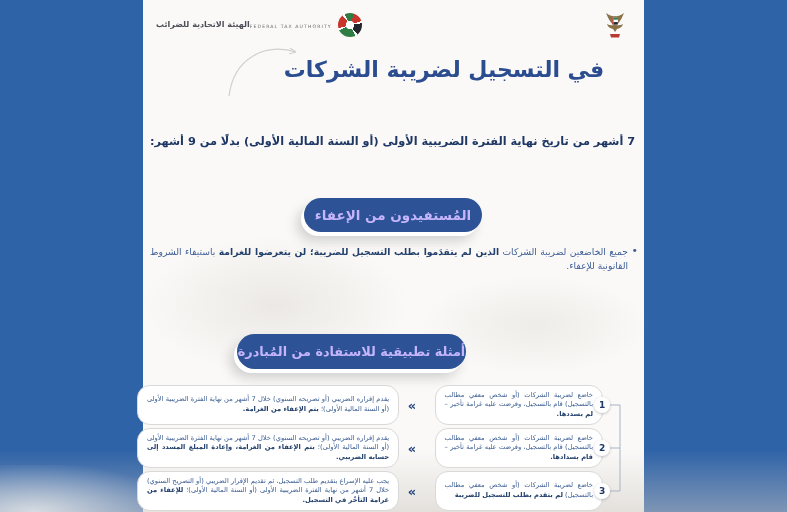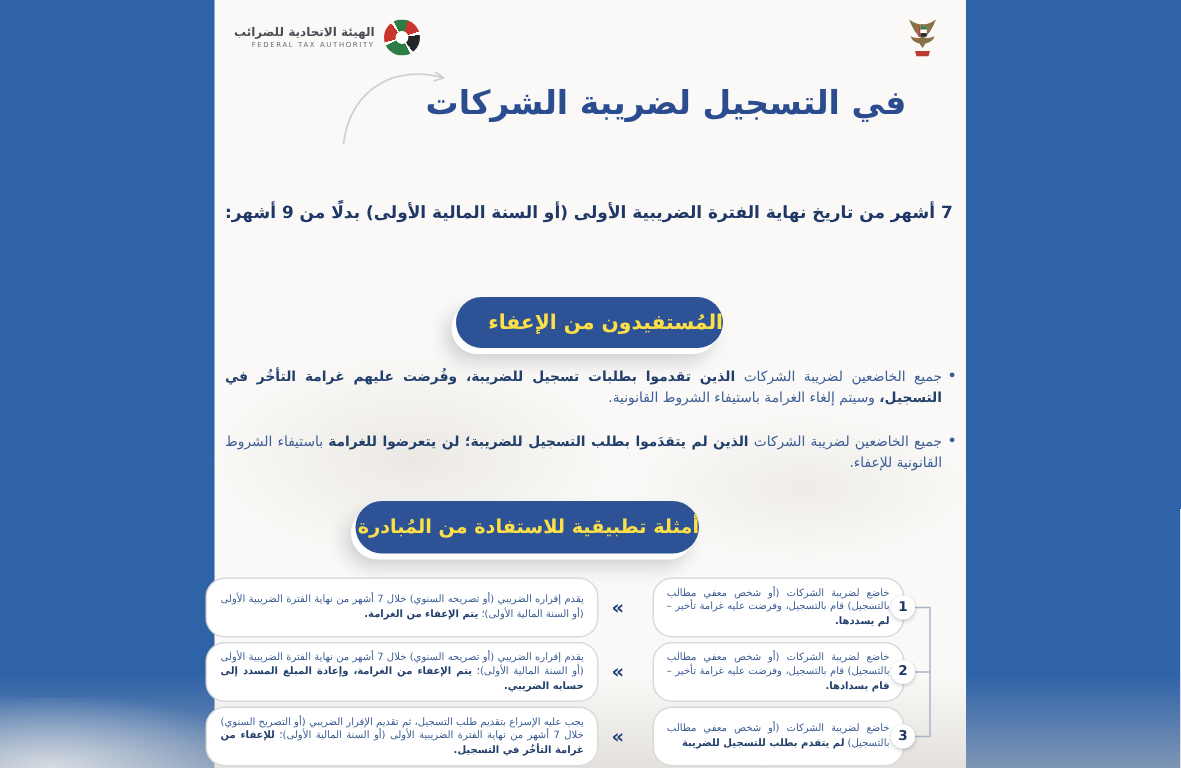--- a/index.html
+++ b/index.html
@@ -16,21 +16,21 @@
     background:radial-gradient(ellipse at center, rgba(214,208,201,.4), rgba(214,208,201,0) 70%); }
   .photo-blob2 { position:absolute; left:420px; top:275px; width:230px; height:100px; z-index:1;
     background:radial-gradient(ellipse at center, rgba(214,208,201,.32), rgba(214,208,201,0) 70%); }
   .photo-corner { position:absolute; left:0; top:465px; width:170px; height:47px; z-index:1;
     background:radial-gradient(ellipse at 20% 100%, rgba(245,243,240,.75), rgba(245,243,240,0) 75%); }
 
   .content { position:absolute; left:0; top:0; width:787px; height:512px; z-index:2; }
 
   
   .fta-logo { position:absolute; left:156px; top:13px; display:flex; align-items:center; gap:6px; direction:ltr; }
-  .fta-text { display:flex; flex-direction:column; align-items:flex-end; }
+  .fta-text { display:flex; align-items:flex-end; }
   .fta-ar { font-size:8px; font-weight:700; color:#4d4d57; line-height:10px; }
   .fta-en { font-size:4.6px; letter-spacing:1.1px; color:#6b6b72; line-height:7px; white-space:nowrap; }
   .fta-circle { width:24px; height:24px; border-radius:50%;
     background:
       radial-gradient(circle at 50% 50%, #ffffff 0 4px, rgba(255,255,255,0) 4.5px),
       conic-gradient(from 20deg, #c8352c 0 14%, #ffffff 14% 17%, #23272b 17% 34%, #ffffff 34% 37%, #2e7d44 37% 62%, #ffffff 62% 65%, #c8352c 65% 84%, #ffffff 84% 87%, #2e7d44 87% 100%); }
 
   
   .uae-emblem { position:absolute; left:603px; top:10px; }
 
@@ -38,21 +38,21 @@
   .title { position:absolute; left:268px; top:56px; width:352px; text-align:center; direction:rtl; color:#2b4d90; }
   .title .l1 { font-size:16.5px; font-weight:700; line-height:21px; }
   .title .l2 { font-size:22px; font-weight:700; line-height:27px; }
   .swirl { position:absolute; left:222px; top:40px; opacity:.85; }
 
   .intro-heading { position:absolute; left:150px; top:134px; width:489px; direction:rtl; text-align:left;
     font-size:11.3px; font-weight:700; color:#1e3765; line-height:16px; }
   .intro-paragraph { position:absolute; left:150px; top:157px; width:489px; direction:rtl; text-align:justify;
     font-size:9.2px; color:#50709f; line-height:14px; }
 
-  .pill { position:absolute; background:#2d5295; color:#fde047; border-radius:18px; text-align:right;
+  .pill { position:absolute; background:#2d5295; color:#c4b5fd; border-radius:18px; text-align:center;
     font-weight:700; box-shadow:-3px 4px 0 #ffffff, -7px 9px 12px rgba(125,125,130,.33); }
   .pill-1 { left:304px; top:198px; width:178px; height:34px; line-height:34px; font-size:13.5px; }
   .pill-2 { left:237px; top:334px; width:229px; height:35px; line-height:35px; font-size:12.8px; }
 
   .bullets { position:absolute; left:150px; top:245px; width:489px; direction:rtl; }
   .bullet { position:relative; padding-right:11px; margin-bottom:16px; font-size:9.2px; line-height:13.5px;
     color:#3d5e96; text-align:justify; }
   .bullet::before { content:"\2022"; position:absolute; right:1px; top:-1px; font-size:11px; color:#3d5e96; }
   .b { font-weight:700; color:#23406c; }
 
@@ -113,21 +113,20 @@
 
     <div class="title">
       <div class="l2">في التسجيل لضريبة الشركات</div>
     </div>
 
     <div class="intro-heading">7 أشهر من تاريخ نهاية الفترة الضريبية الأولى (أو السنة المالية الأولى) بدلًا من 9 أشهر:</div>
 
     <div class="pill pill-1">المُستفيدون من الإعفاء</div>
 
     <div class="bullets">
-      <div class="bullet"><span>جميع الخاضعين لضريبة الشركات </span><span class="b">الذين تقدموا بطلبات تسجيل للضريبة، وفُرضت عليهم غرامة التأخُر في التسجيل،</span><span> وسيتم إلغاء الغرامة باستيفاء الشروط القانونية.</span></div>
       <div class="bullet"><span>جميع الخاضعين لضريبة الشركات </span><span class="b">الذين لم يتقدَموا بطلب التسجيل للضريبة؛ لن يتعرضوا للغرامة</span><span> باستيفاء الشروط القانونية للإعفاء.</span></div>
     </div>
 
     <div class="pill pill-2">أمثلة تطبيقية للاستفادة من المُبادرة</div>
 
     <div class="examples">
 
       <div class="ex-row">
         <div class="box box-outcome">
           <div class="txt"><span>يقدم إقراره الضريبي (أو تصريحه السنوي) خلال 7 أشهر من نهاية الفترة الضريبية الأولى (أو السنة المالية الأولى)؛ </span><span class="b">يتم الإعفاء من الغرامة.</span></div>

